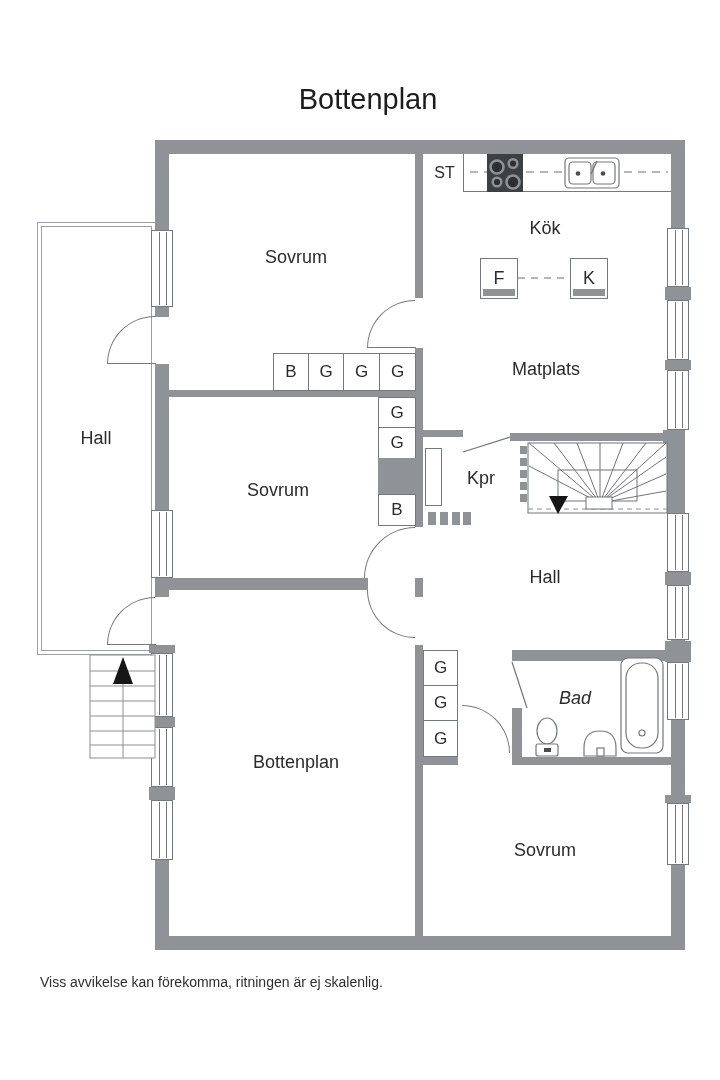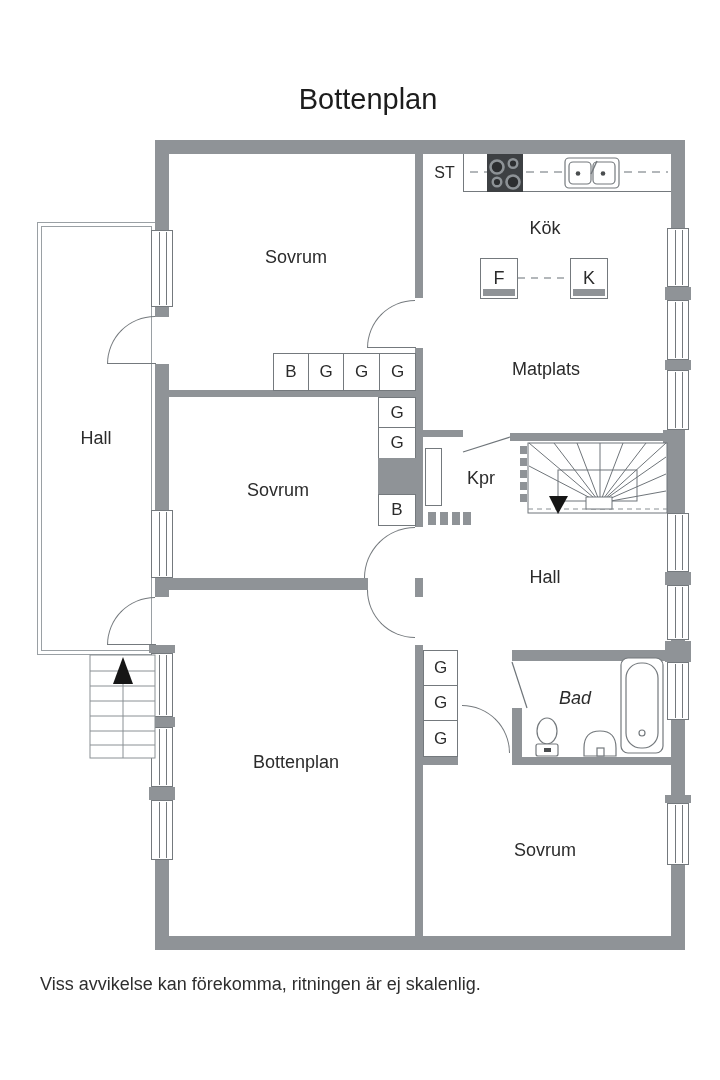--- a/index.html
+++ b/index.html
@@ -5,21 +5,21 @@
   :root{
     --wall:#8f9397;
     --ln:#74797d;
     --lt:#9aa0a4;
     --txt:#2b2b2b;
   }
   html,body{margin:0;padding:0;background:#fff;}
   .page{position:relative;width:720px;height:1080px;background:#fff;overflow:hidden;
         font-family:"Liberation Sans","DejaVu Sans",sans-serif;color:var(--txt);}
   .title{position:absolute;transform:translate(-50%,-50%);font-size:29px;color:#1c1c1c;white-space:nowrap;}
-  .footer{position:absolute;font-size:18px;color:#2e2e2e;white-space:nowrap;}
+  .footer{position:absolute;font-size:14px;color:#2e2e2e;white-space:nowrap;}
   .w{position:absolute;background:var(--wall);}
   .gap{position:absolute;background:#fff;}
   .cap{position:absolute;background:var(--wall);}
   .win{position:absolute;background:#fff;border:1px solid var(--ln);box-sizing:border-box;}
   .win i{position:absolute;left:50%;top:1px;bottom:1px;width:6px;margin-left:-3px;
          border-left:1px solid var(--ln);border-right:1px solid var(--ln);}
   .closet{position:absolute;background:#fff;border:1px solid var(--ln);box-sizing:border-box;
           display:flex;align-items:center;justify-content:center;font-size:17px;color:var(--txt);}
   .blk{position:absolute;background:var(--wall);}
   .sq{position:absolute;background:var(--wall);}

